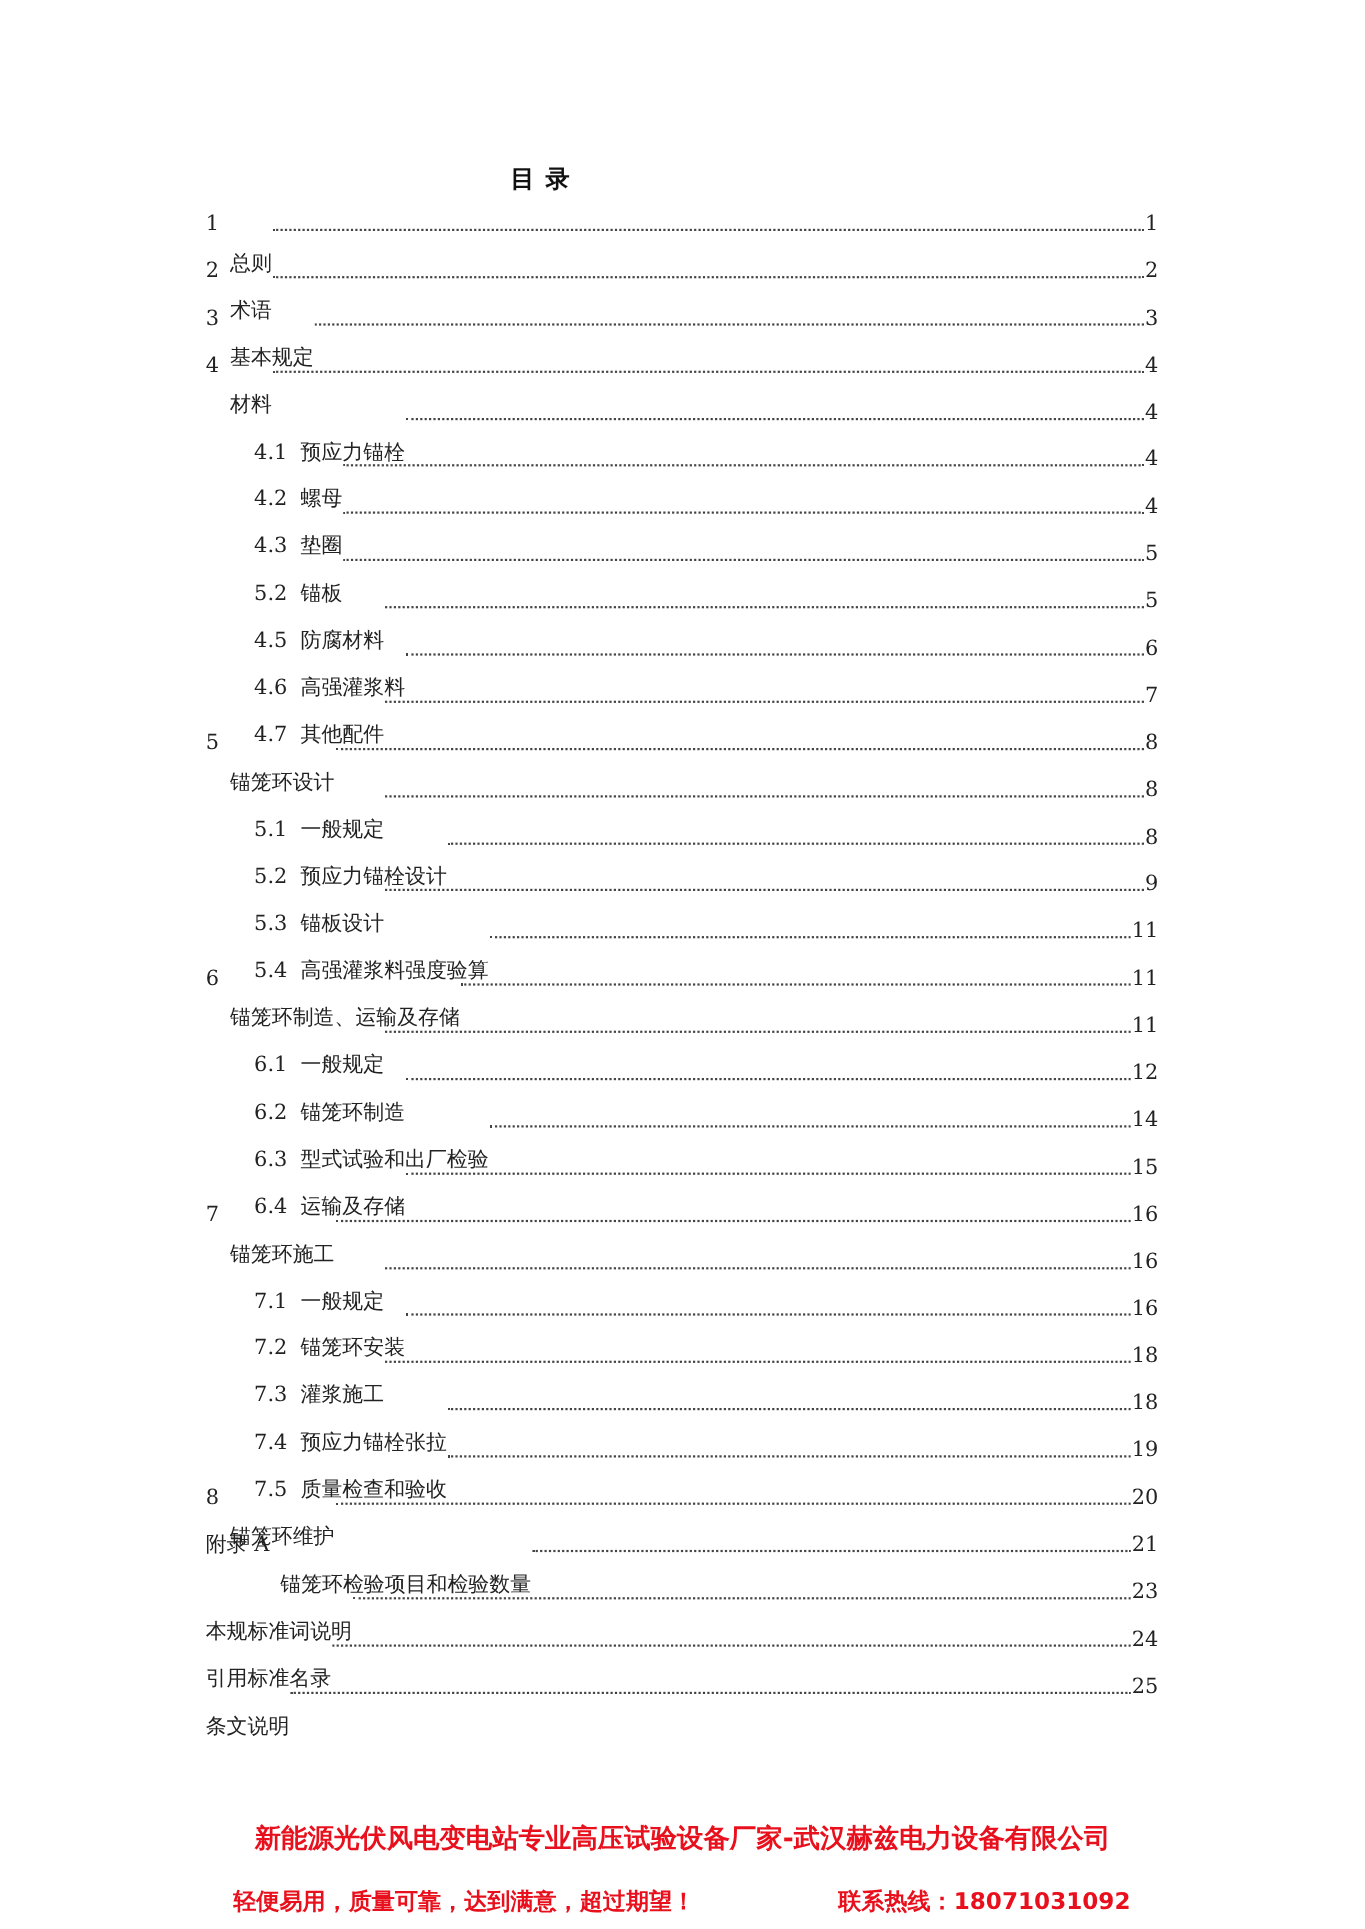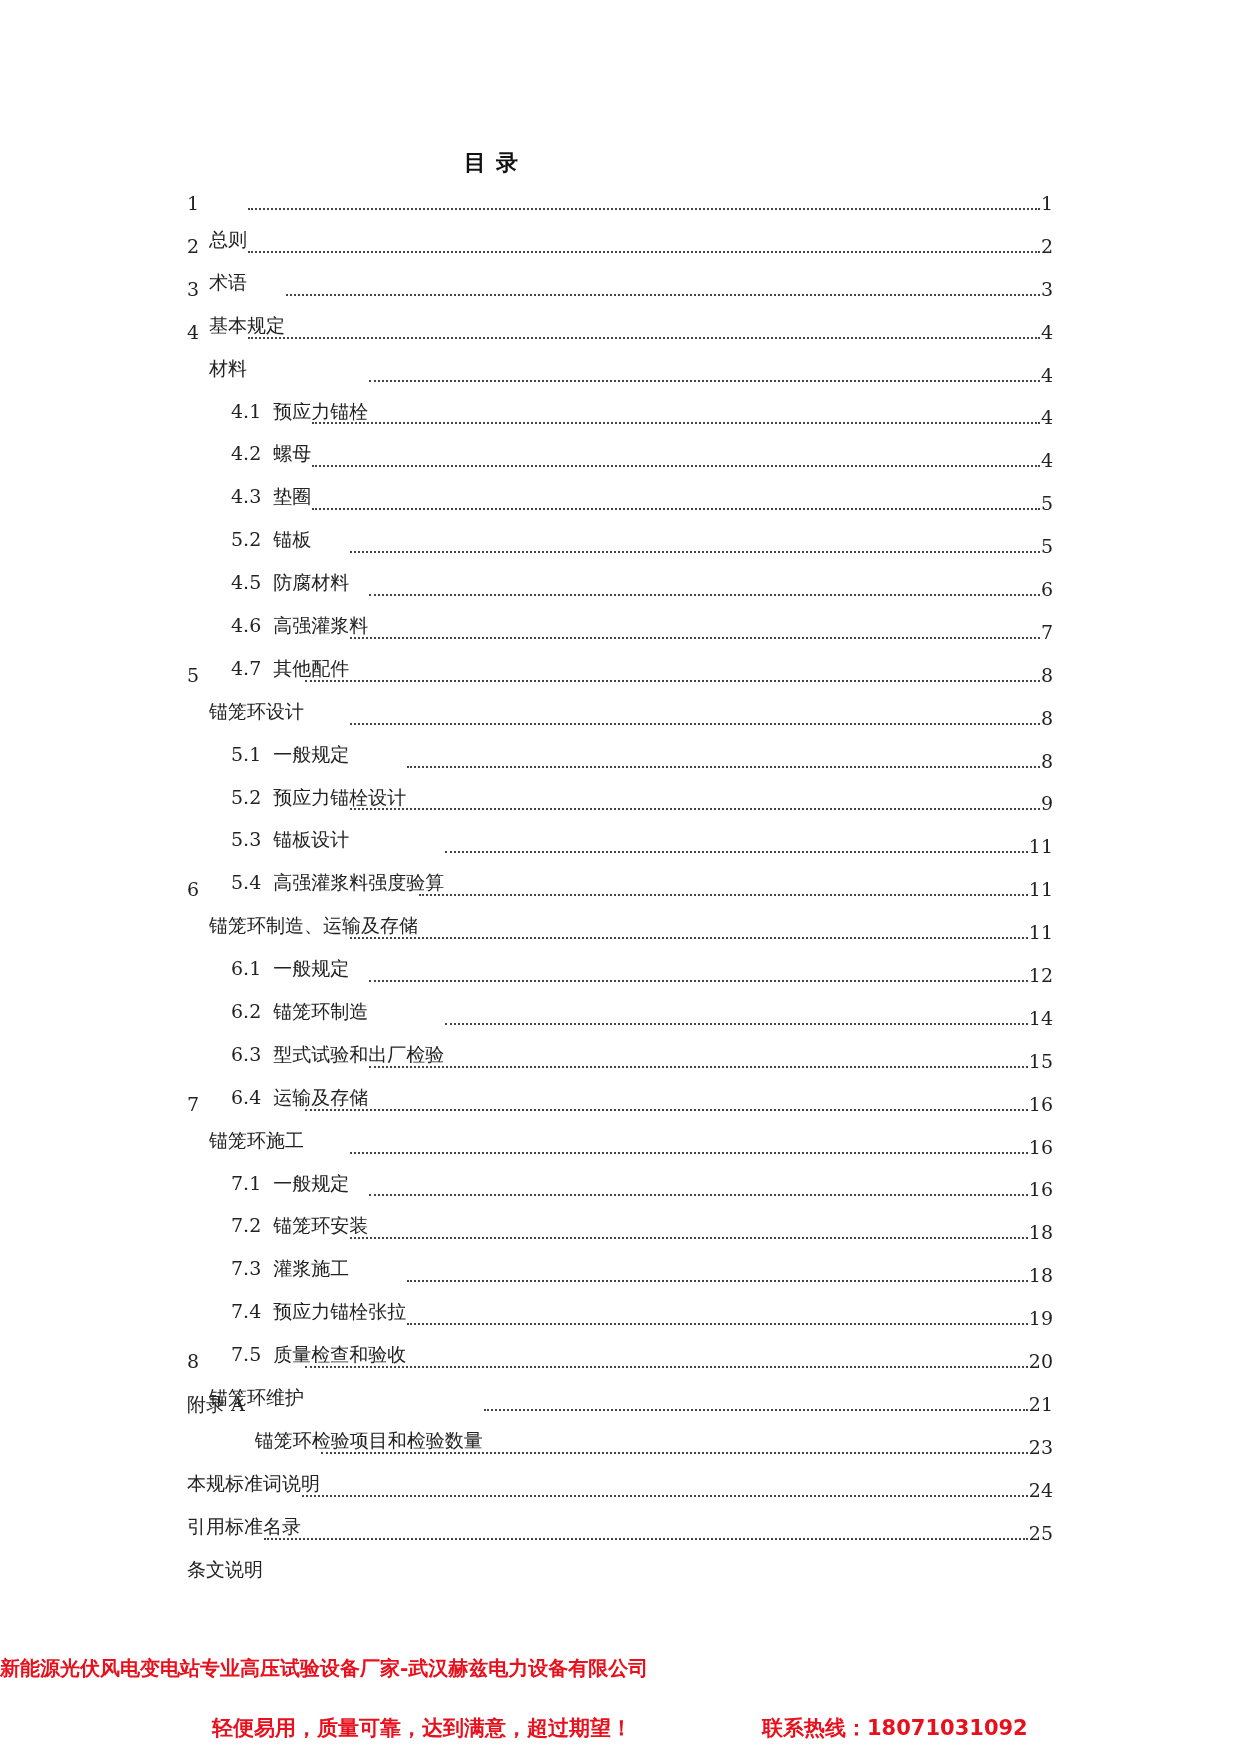--- a/index.html
+++ b/index.html
@@ -79,21 +79,22 @@
     .footer {
       position: absolute;
       left: 0;
       width: 1241px;
       font-family: "DejaVu Sans", "Liberation Sans", sans-serif;
       font-weight: bold;
       color: #e8101c;
     }
     .footer-line1 {
       top: 1655px;
-      font-size: 20px;
+      text-align: center;
+      font-size: 24px;
       letter-spacing: 0px;
     }
     .footer-line2 {
       top: 1714px;
       font-size: 21px;
     }
     .footer-line2 .slogan {
       position: absolute;
       left: 212px;
     }

